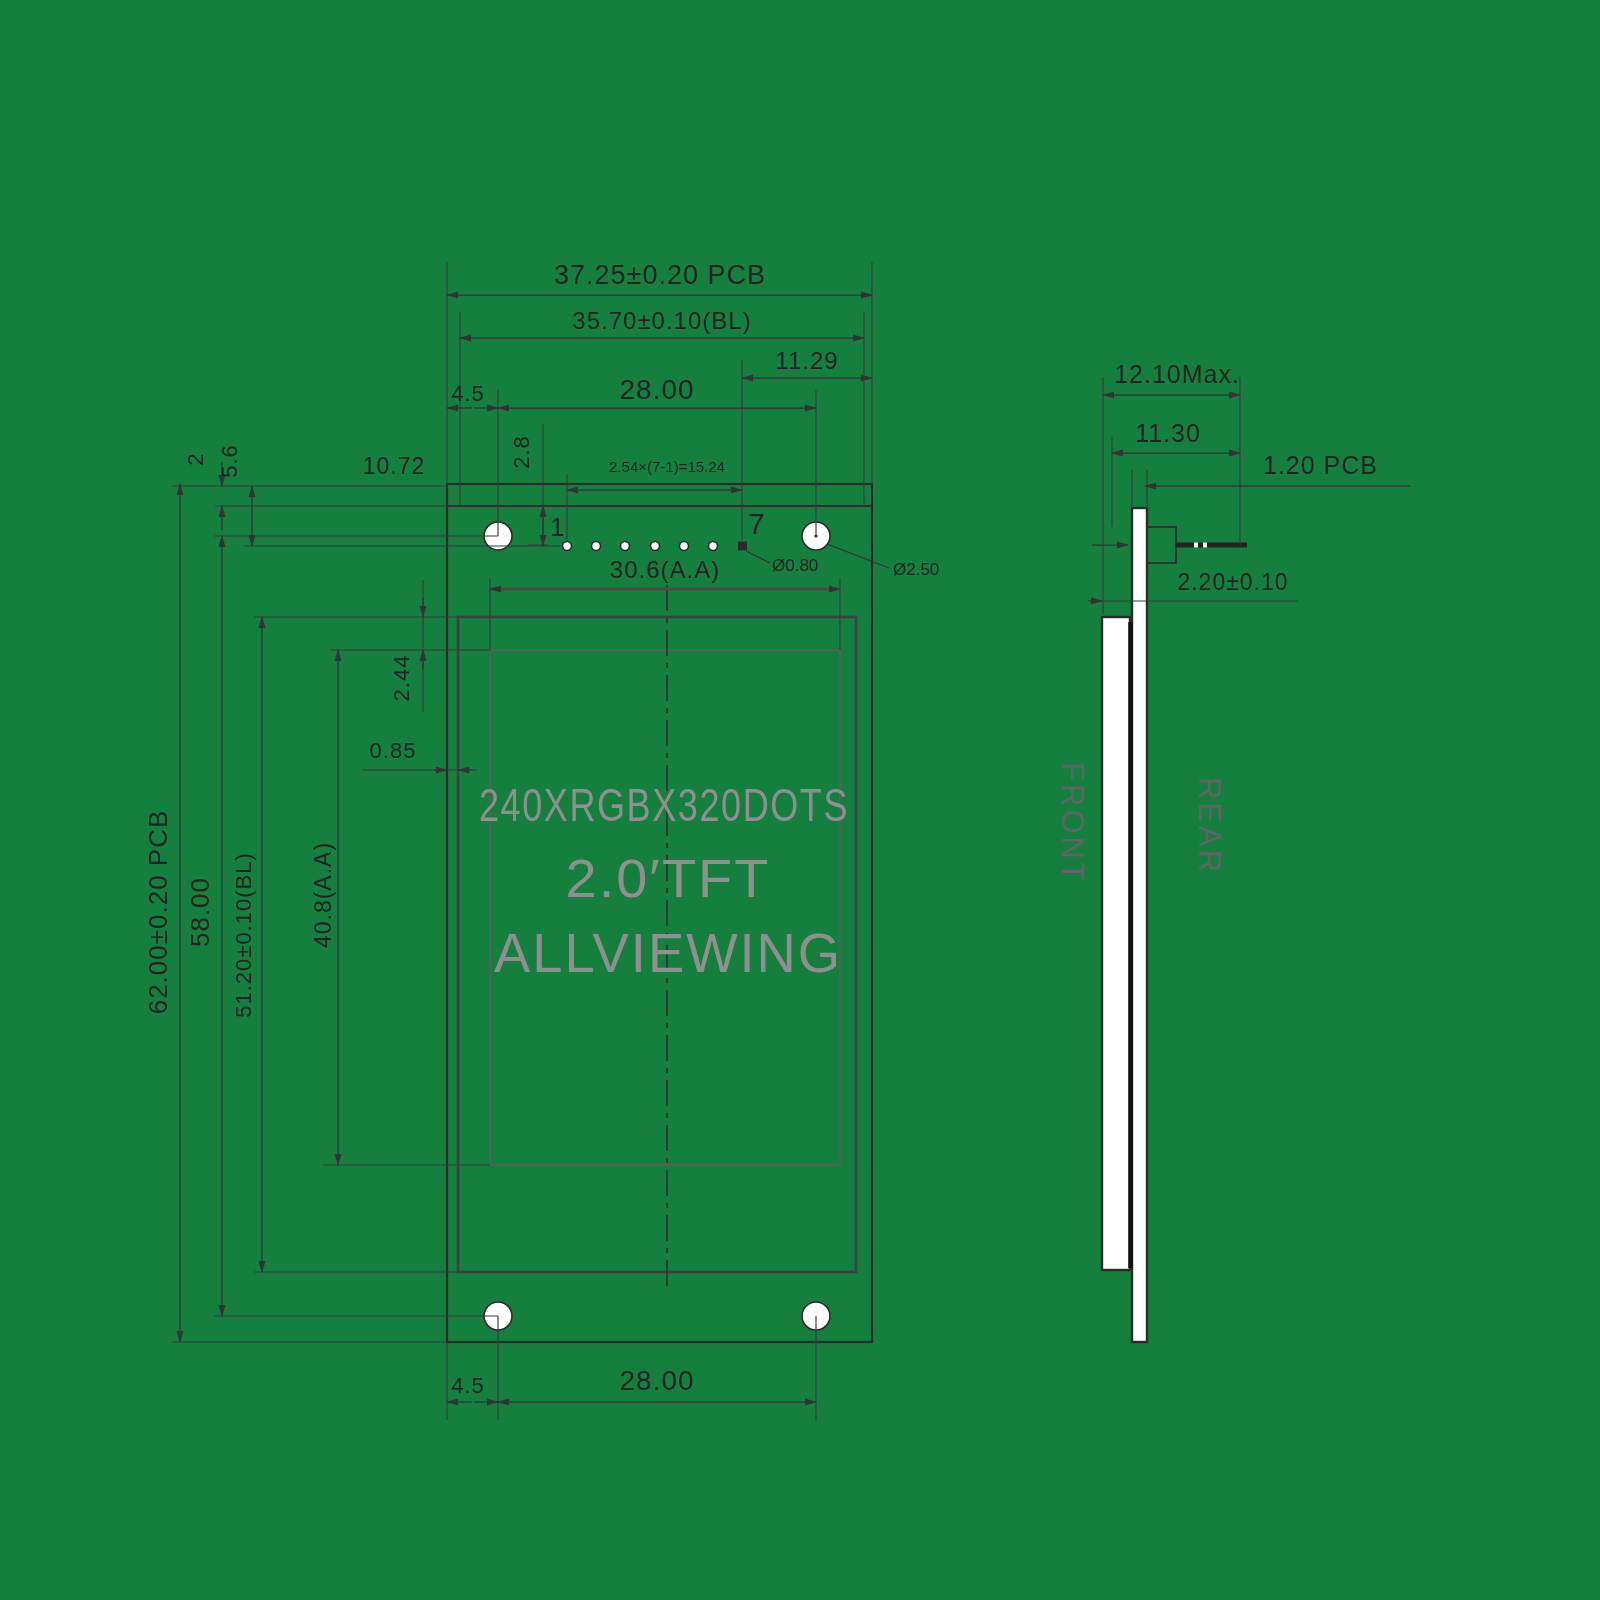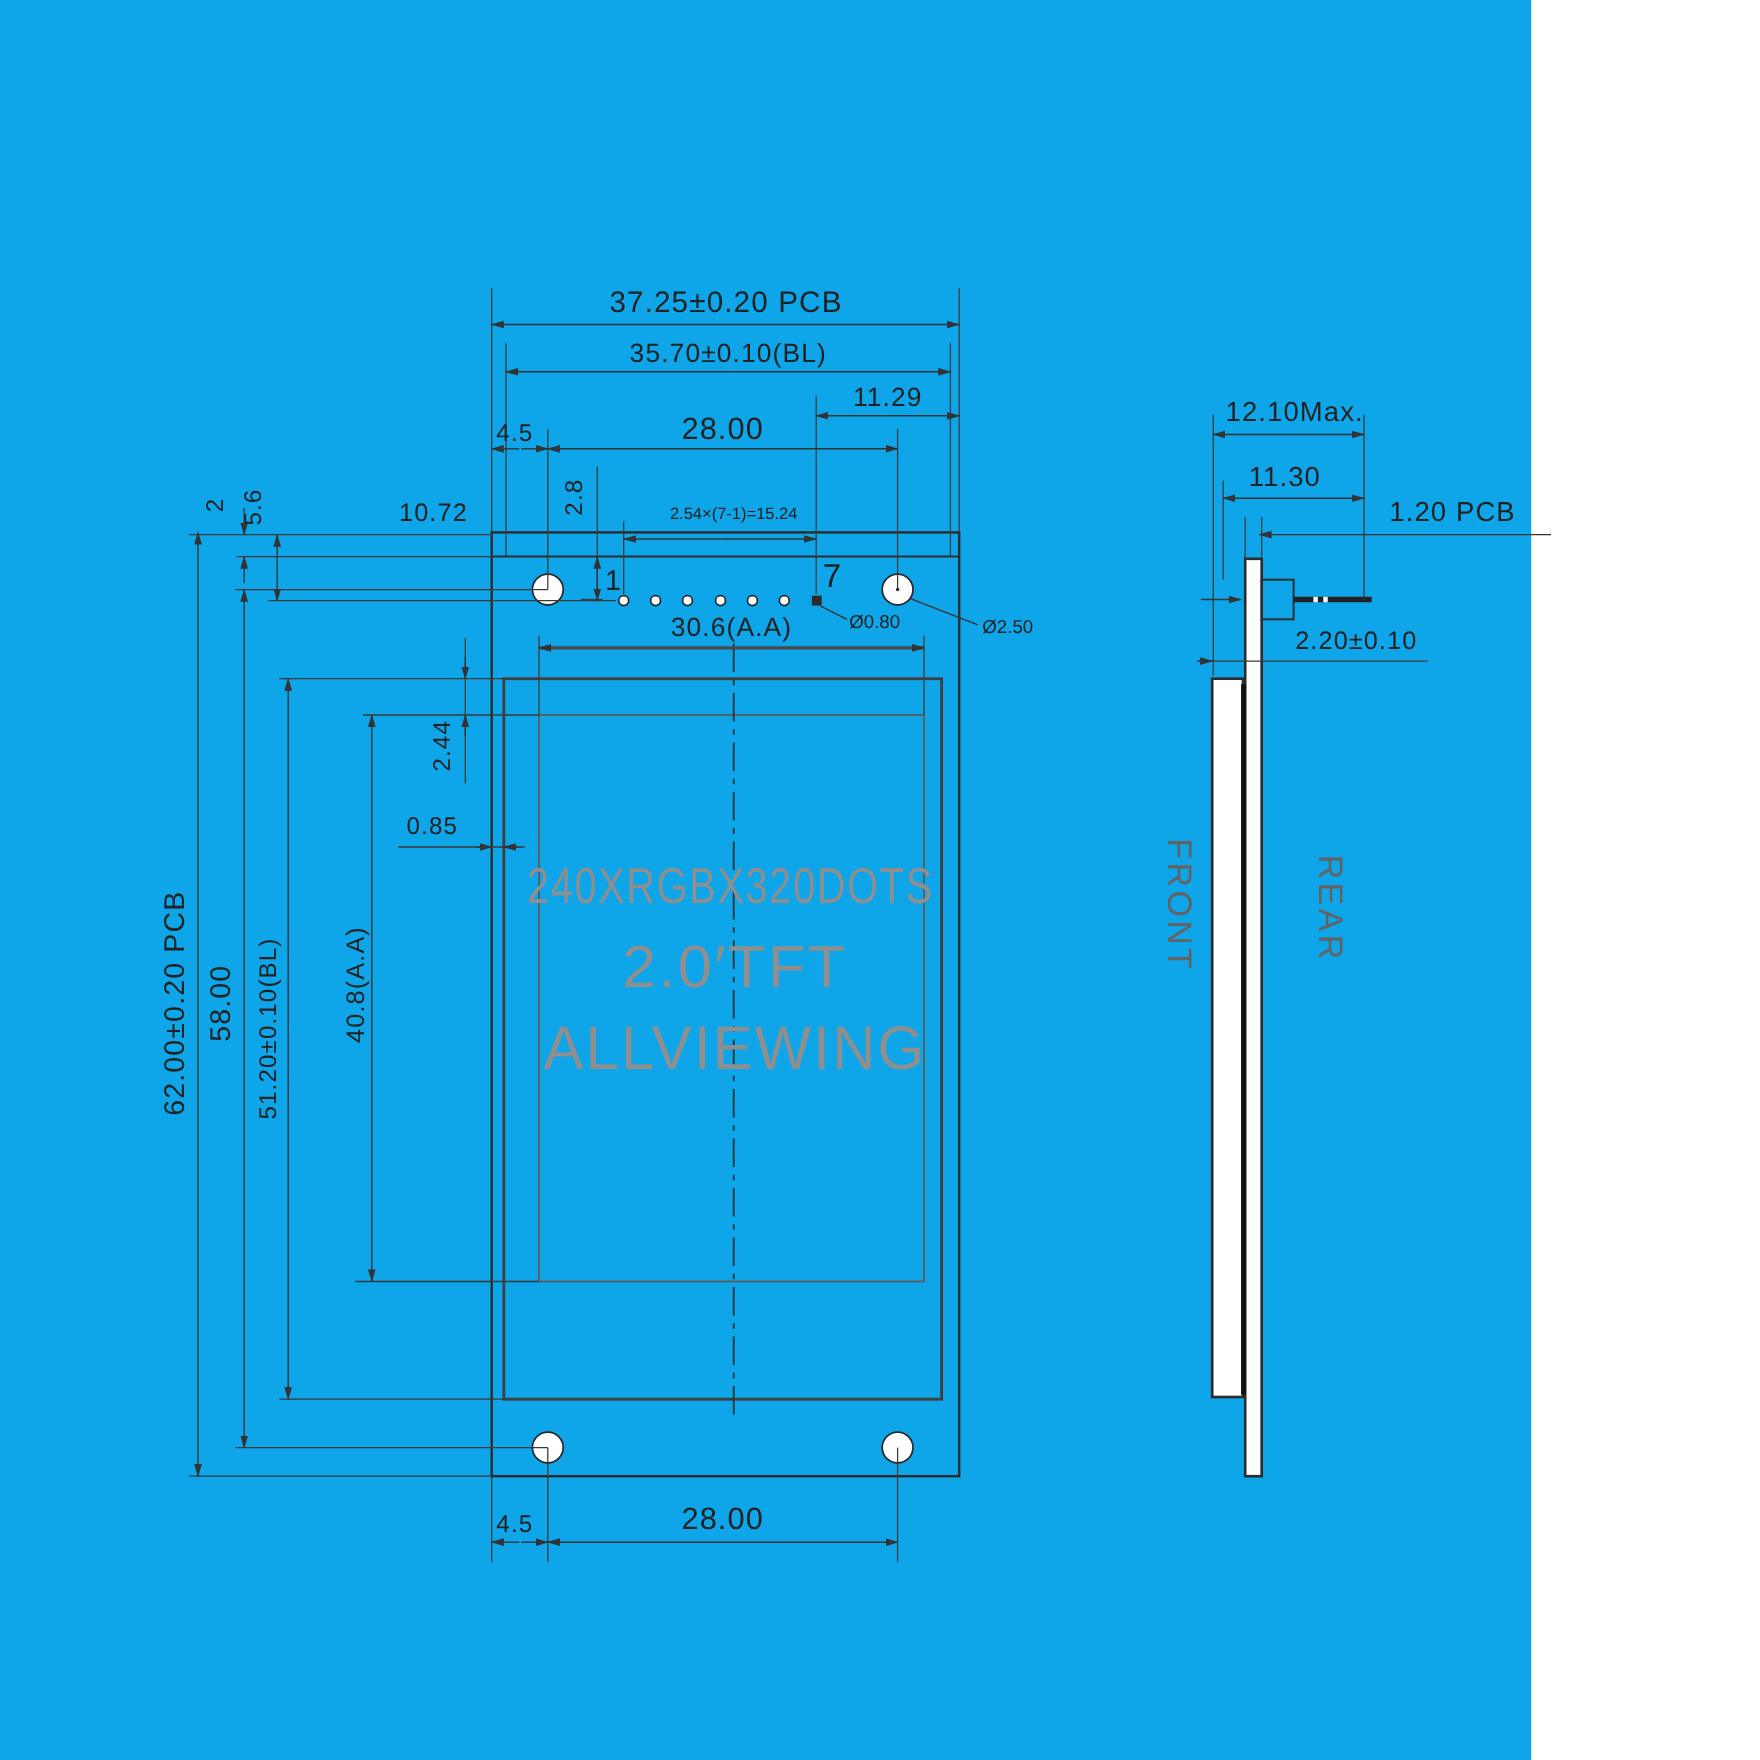--- a/index.html
+++ b/index.html
@@ -1,16 +1,16 @@
 <!DOCTYPE html>
 <html><head>
 <meta charset="utf-8">
 <style>
   html,body{margin:0;padding:0;background:#ffffff;}
-  .stage{width:1392px;height:1600px;position:relative;background:#0ea5e9;
+  .stage{width:1600px;height:1600px;position:relative;background:#15803d;
          font-family:"Liberation Sans", sans-serif;text-decoration:underline;}
   svg{position:absolute;top:0;left:0;}
   .outline{stroke:#2b2b2b;stroke-width:2.2;fill:none;}
   .outline-thin{stroke:#2e2e2e;stroke-width:1.8;fill:none;}
   .bezel{stroke:#3f3f3f;stroke-width:2.6;fill:none;}
   .aa{stroke:#5d5d5d;stroke-width:1.7;fill:none;}
   .ext{stroke:#3a3a3a;stroke-width:1.15;fill:none;}
   .dim{stroke:#333333;stroke-width:1.25;fill:none;}
   .dim-thick{stroke:#4a4a4a;stroke-width:3;fill:none;}
   .leader{stroke:#333333;stroke-width:1.2;fill:none;}

